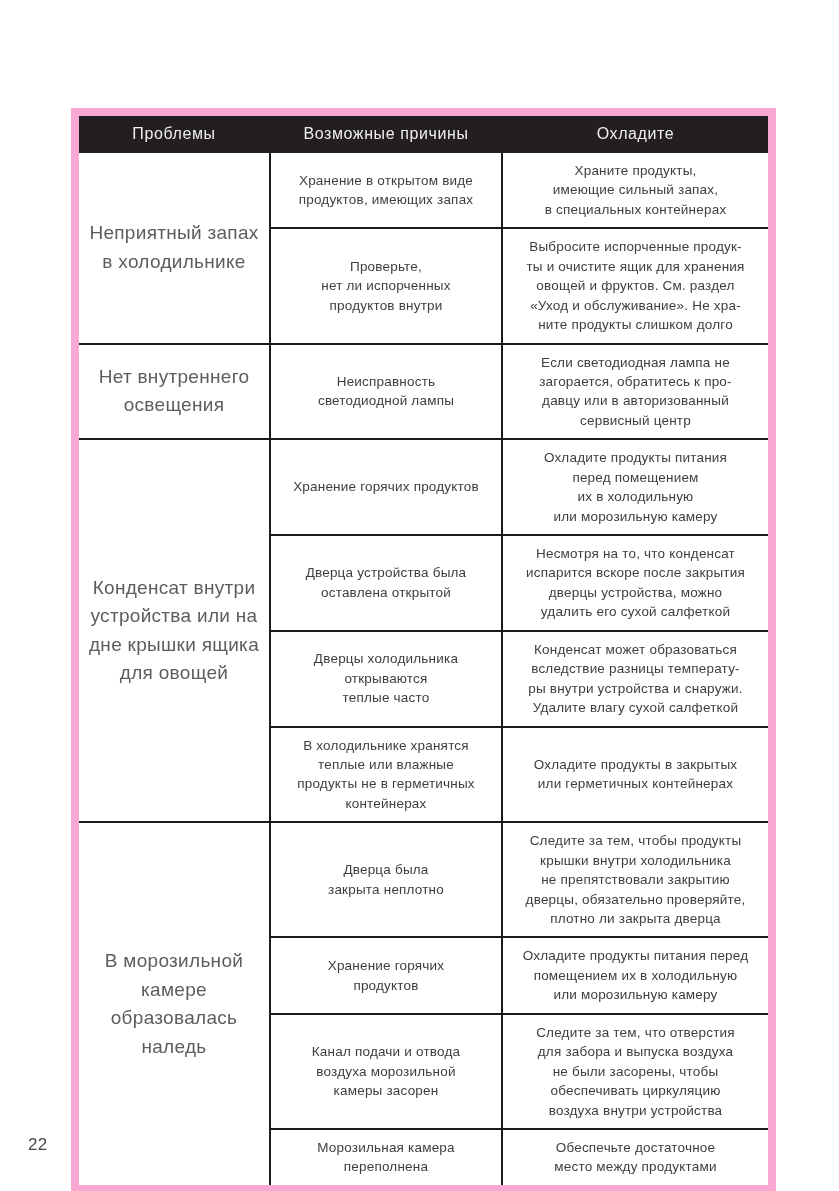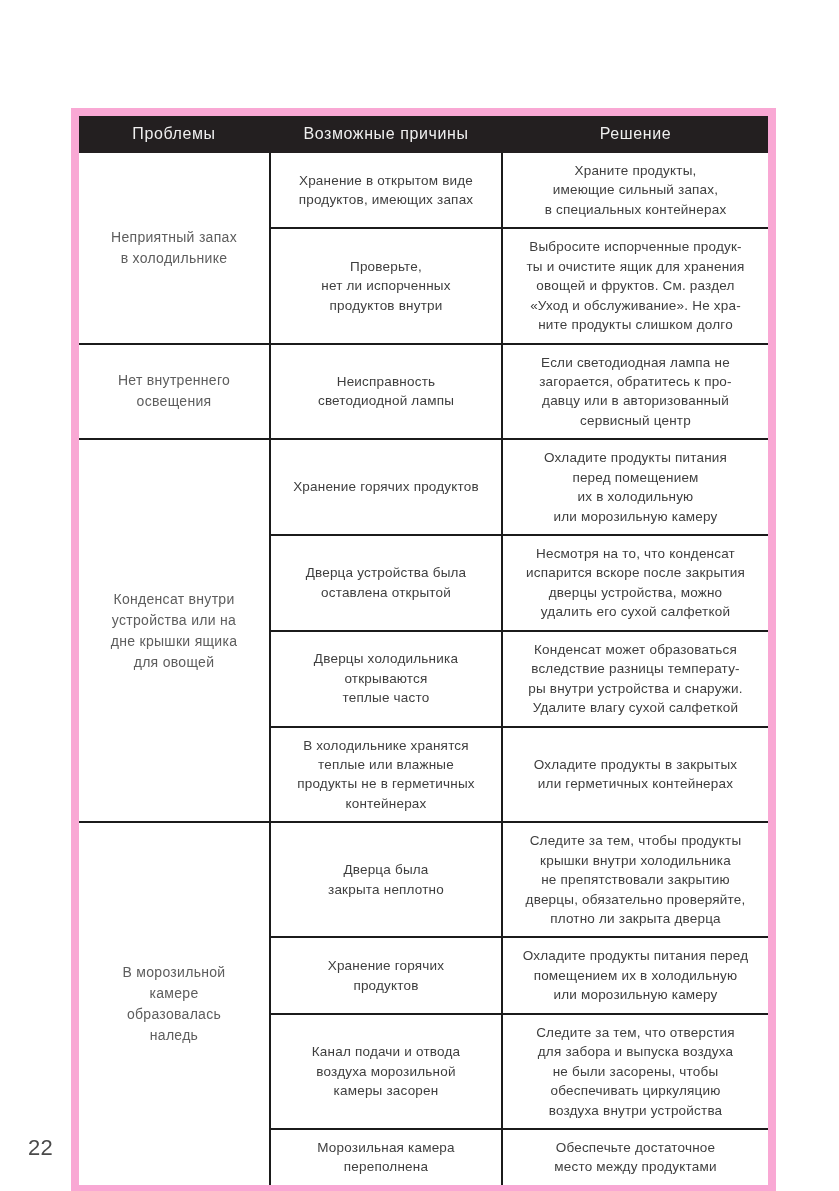--- a/index.html
+++ b/index.html
@@ -35,54 +35,54 @@
   }
   tbody td {
     border: 2px solid #1b1b1b;
     text-align: center;
     vertical-align: middle;
     white-space: pre-line;
     padding: 8px 6px;
   }
   td.problem {
     color: #5d5d5d;
-    font-size: 14px;
+    font-size: 19px;
     line-height: 1.5;
     letter-spacing: 0.3px;
   }
   td.cause, td.solution {
     color: #3e3e3e;
     font-size: 13.5px;
     line-height: 1.44;
     letter-spacing: 0.2px;
   }
   .page-number {
     position: absolute;
     left: 28px; top: 1135px;
-    font-size: 22px;
+    font-size: 17px;
     color: #4a4a4a;
     letter-spacing: 0.3px;
   }
 </style>
 </head>
 <body>
 
 <div class="page">
 
   <table class="trouble">
     <colgroup>
       <col style="width:195px">
       <col style="width:232px">
       <col style="width:270px">
     </colgroup>
     <thead>
       <tr>
         <th>Проблемы</th>
         <th>Возможные причины</th>
-        <th>Решение</th>
+        <th>Охладите</th>
       </tr>
     </thead>
     <tbody>
 
       <tr style="height:68px">
         <td class="problem" rowspan="2">Неприятный запах
 в холодильнике</td>
         <td class="cause">Хранение в открытом виде
 продуктов, имеющих запах</td>
         <td class="solution">Храните продукты,

